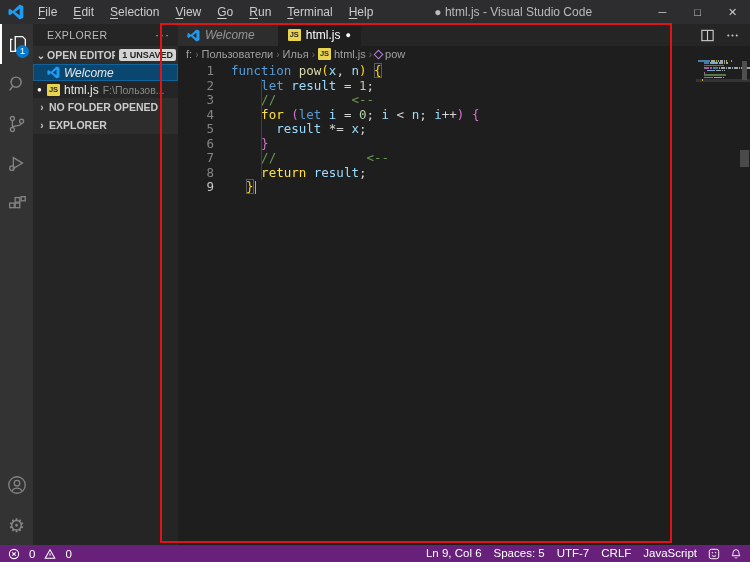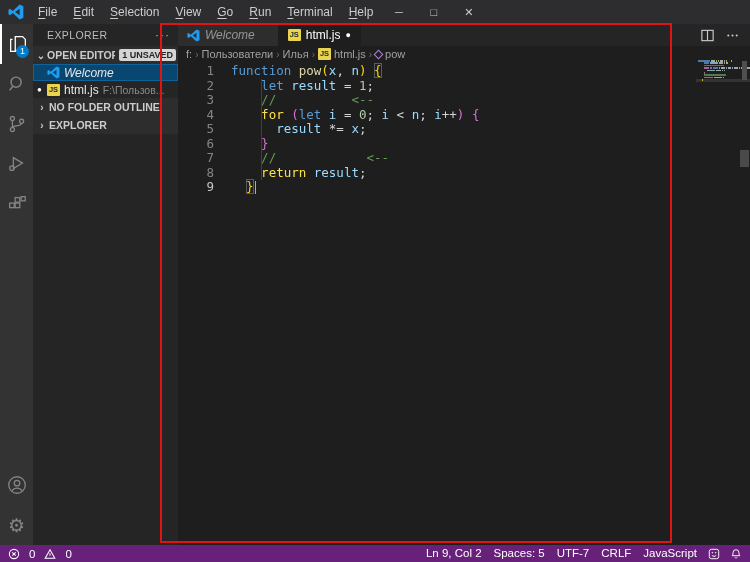--- a/index.html
+++ b/index.html
@@ -101,20 +101,21 @@
   <div class="menubar">
       <div class="menu-item"><span class="mn">F</span>ile</div>
       <div class="menu-item"><span class="mn">E</span>dit</div>
       <div class="menu-item"><span class="mn">S</span>election</div>
       <div class="menu-item"><span class="mn">V</span>iew</div>
       <div class="menu-item"><span class="mn">G</span>o</div>
       <div class="menu-item"><span class="mn">R</span>un</div>
       <div class="menu-item"><span class="mn">T</span>erminal</div>
       <div class="menu-item"><span class="mn">H</span>elp</div>
     </div>
+  <div class="win-title">● html.js - Visual Studio Code</div>
   <div class="win-controls">
     <div class="win-btn">─</div>
     <div class="win-btn">□</div>
     <div class="win-btn">✕</div>
   </div>
 </div>
 
 <div class="main">
 
   <div class="activitybar">
@@ -186,21 +187,21 @@
         <div class="oe-row">
           <span class="dot">●</span>
           <span class="js-badge">JS</span>
           <span class="fname">html.js</span>
           <span class="fdetail">F:\Пользов...</span>
         </div>
       </div>
     <div id="sidebar-sections">
         <div class="section-hdr">
           <span class="chev">›</span>
-          <span class="lbl">NO FOLDER OUTLINE</span>
+          <span class="lbl">NO FOLDER OPENED</span>
         </div>
         <div class="section-hdr">
           <span class="chev">›</span>
           <span class="lbl">EXPLORER</span>
         </div>
       </div>
   </div>
 
   <div class="editorgroup">
     <div class="tabbar">
@@ -382,21 +383,21 @@
     <span class="sb-icon">
       <svg viewBox="0 0 14 14" fill="none" stroke="#ffffff" stroke-width="1.2">
         <path d="M7 2 L12.6 12 H1.4 Z"></path>
           <path d="M7 6 v3 M7 10.4 v.2"></path>
       </svg>
     </span>
     <span>0</span>
   </div>
   <div class="sb-right" id="sb-right">
 
-    <div class="sb-item">Ln 9, Col 2</div>
+    <div class="sb-item">Ln 9, Col 6</div>
       <div class="sb-item">Spaces: 5</div>
       <div class="sb-item">UTF-7</div>
       <div class="sb-item">CRLF</div>
       <div class="sb-item">JavaScript</div>
       <span class="sb-icon">
       <svg viewBox="0 0 14 14" fill="none" stroke="#ffffff" stroke-width="1.1">
         <rect x="1.5" y="1.5" width="11" height="11" rx="2.5"></rect>
         <circle cx="5" cy="5.5" r=".4" fill="#fff"></circle>
           <circle cx="9" cy="5.5" r=".4" fill="#fff"></circle>
         <path d="M4.5 8.5 c1.2 1.6 3.8 1.6 5 0"></path>

